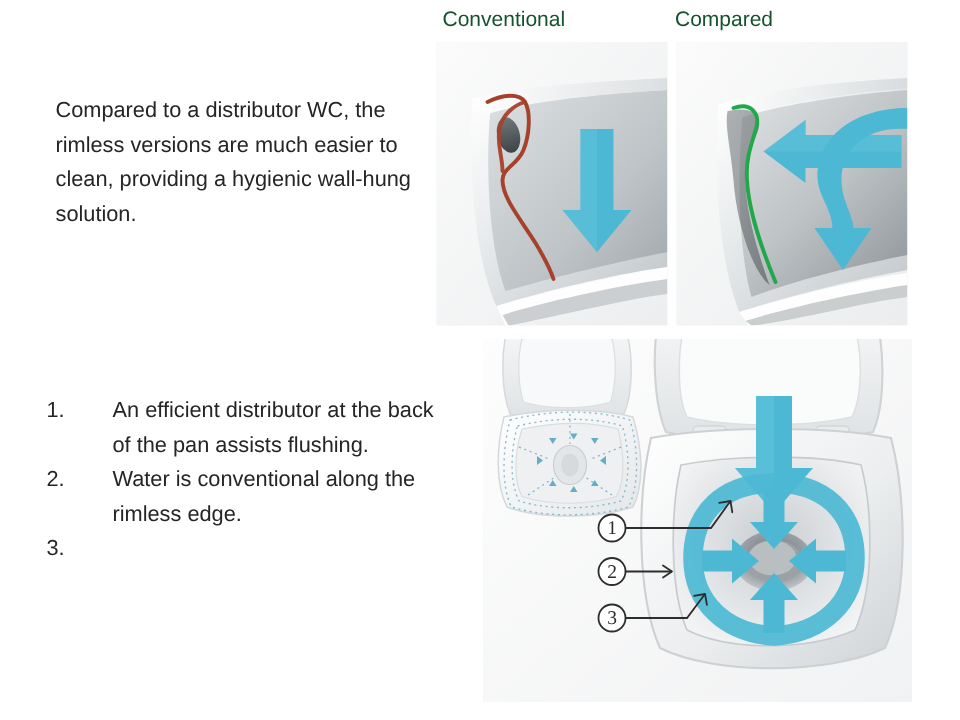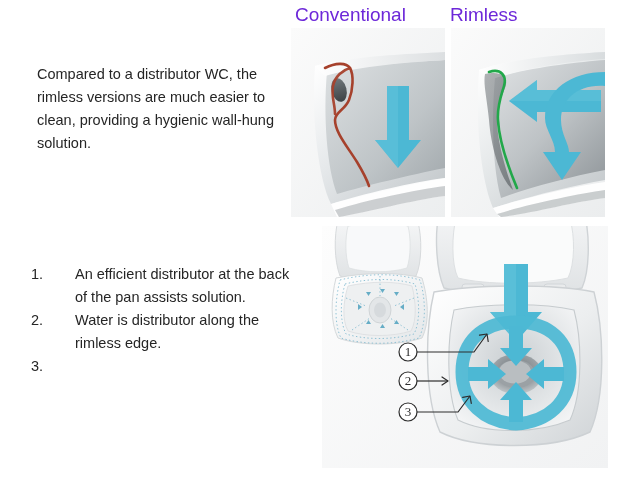--- a/index.html
+++ b/index.html
@@ -68,45 +68,45 @@
   }
   #panel-topview {
     left: 322px;
     top: 226px;
     width: 286px;
     height: 242px;
   }
 
   .panel-title {
     position: absolute;
-    font-size: 19px;
-    color: #6d28d9;
+    font-size: 14px;
+    color: #14532d;
     white-space: nowrap;
   }
   #title-conventional { left: 295px; top: 4px; }
   #title-rimless { left: 450px; top: 4px; }
 
   .panel svg { display: block; }
 </style>
 </head>
 <body>
 
 <div class="panel-title" id="title-conventional">Conventional</div>
-<div class="panel-title" id="title-rimless">Rimless</div>
+<div class="panel-title" id="title-rimless">Compared</div>
 
 <div id="intro-paragraph">Compared to a distributor WC, the rimless versions are much easier to clean, providing a hygienic wall-hung solution.</div>
 
 <div id="steps-list">
   <div class="step-row">
     <span class="step-num">1.</span>
-    <span class="step-text">An efficient distributor at the back of the pan assists solution.</span>
+    <span class="step-text">An efficient distributor at the back of the pan assists flushing.</span>
   </div>
   <div class="step-row">
     <span class="step-num">2.</span>
-    <span class="step-text">Water is distributor along the rimless edge.</span>
+    <span class="step-text">Water is conventional along the rimless edge.</span>
   </div>
   <div class="step-row">
     <span class="step-num">3.</span>
   </div>
 </div>
 
 <div class="panel" id="panel-conventional">
   <svg width="154" height="189" viewBox="0 0 154 189">
     <defs>
       <linearGradient id="cvBg" x1="0" y1="0" x2="1" y2="1">

